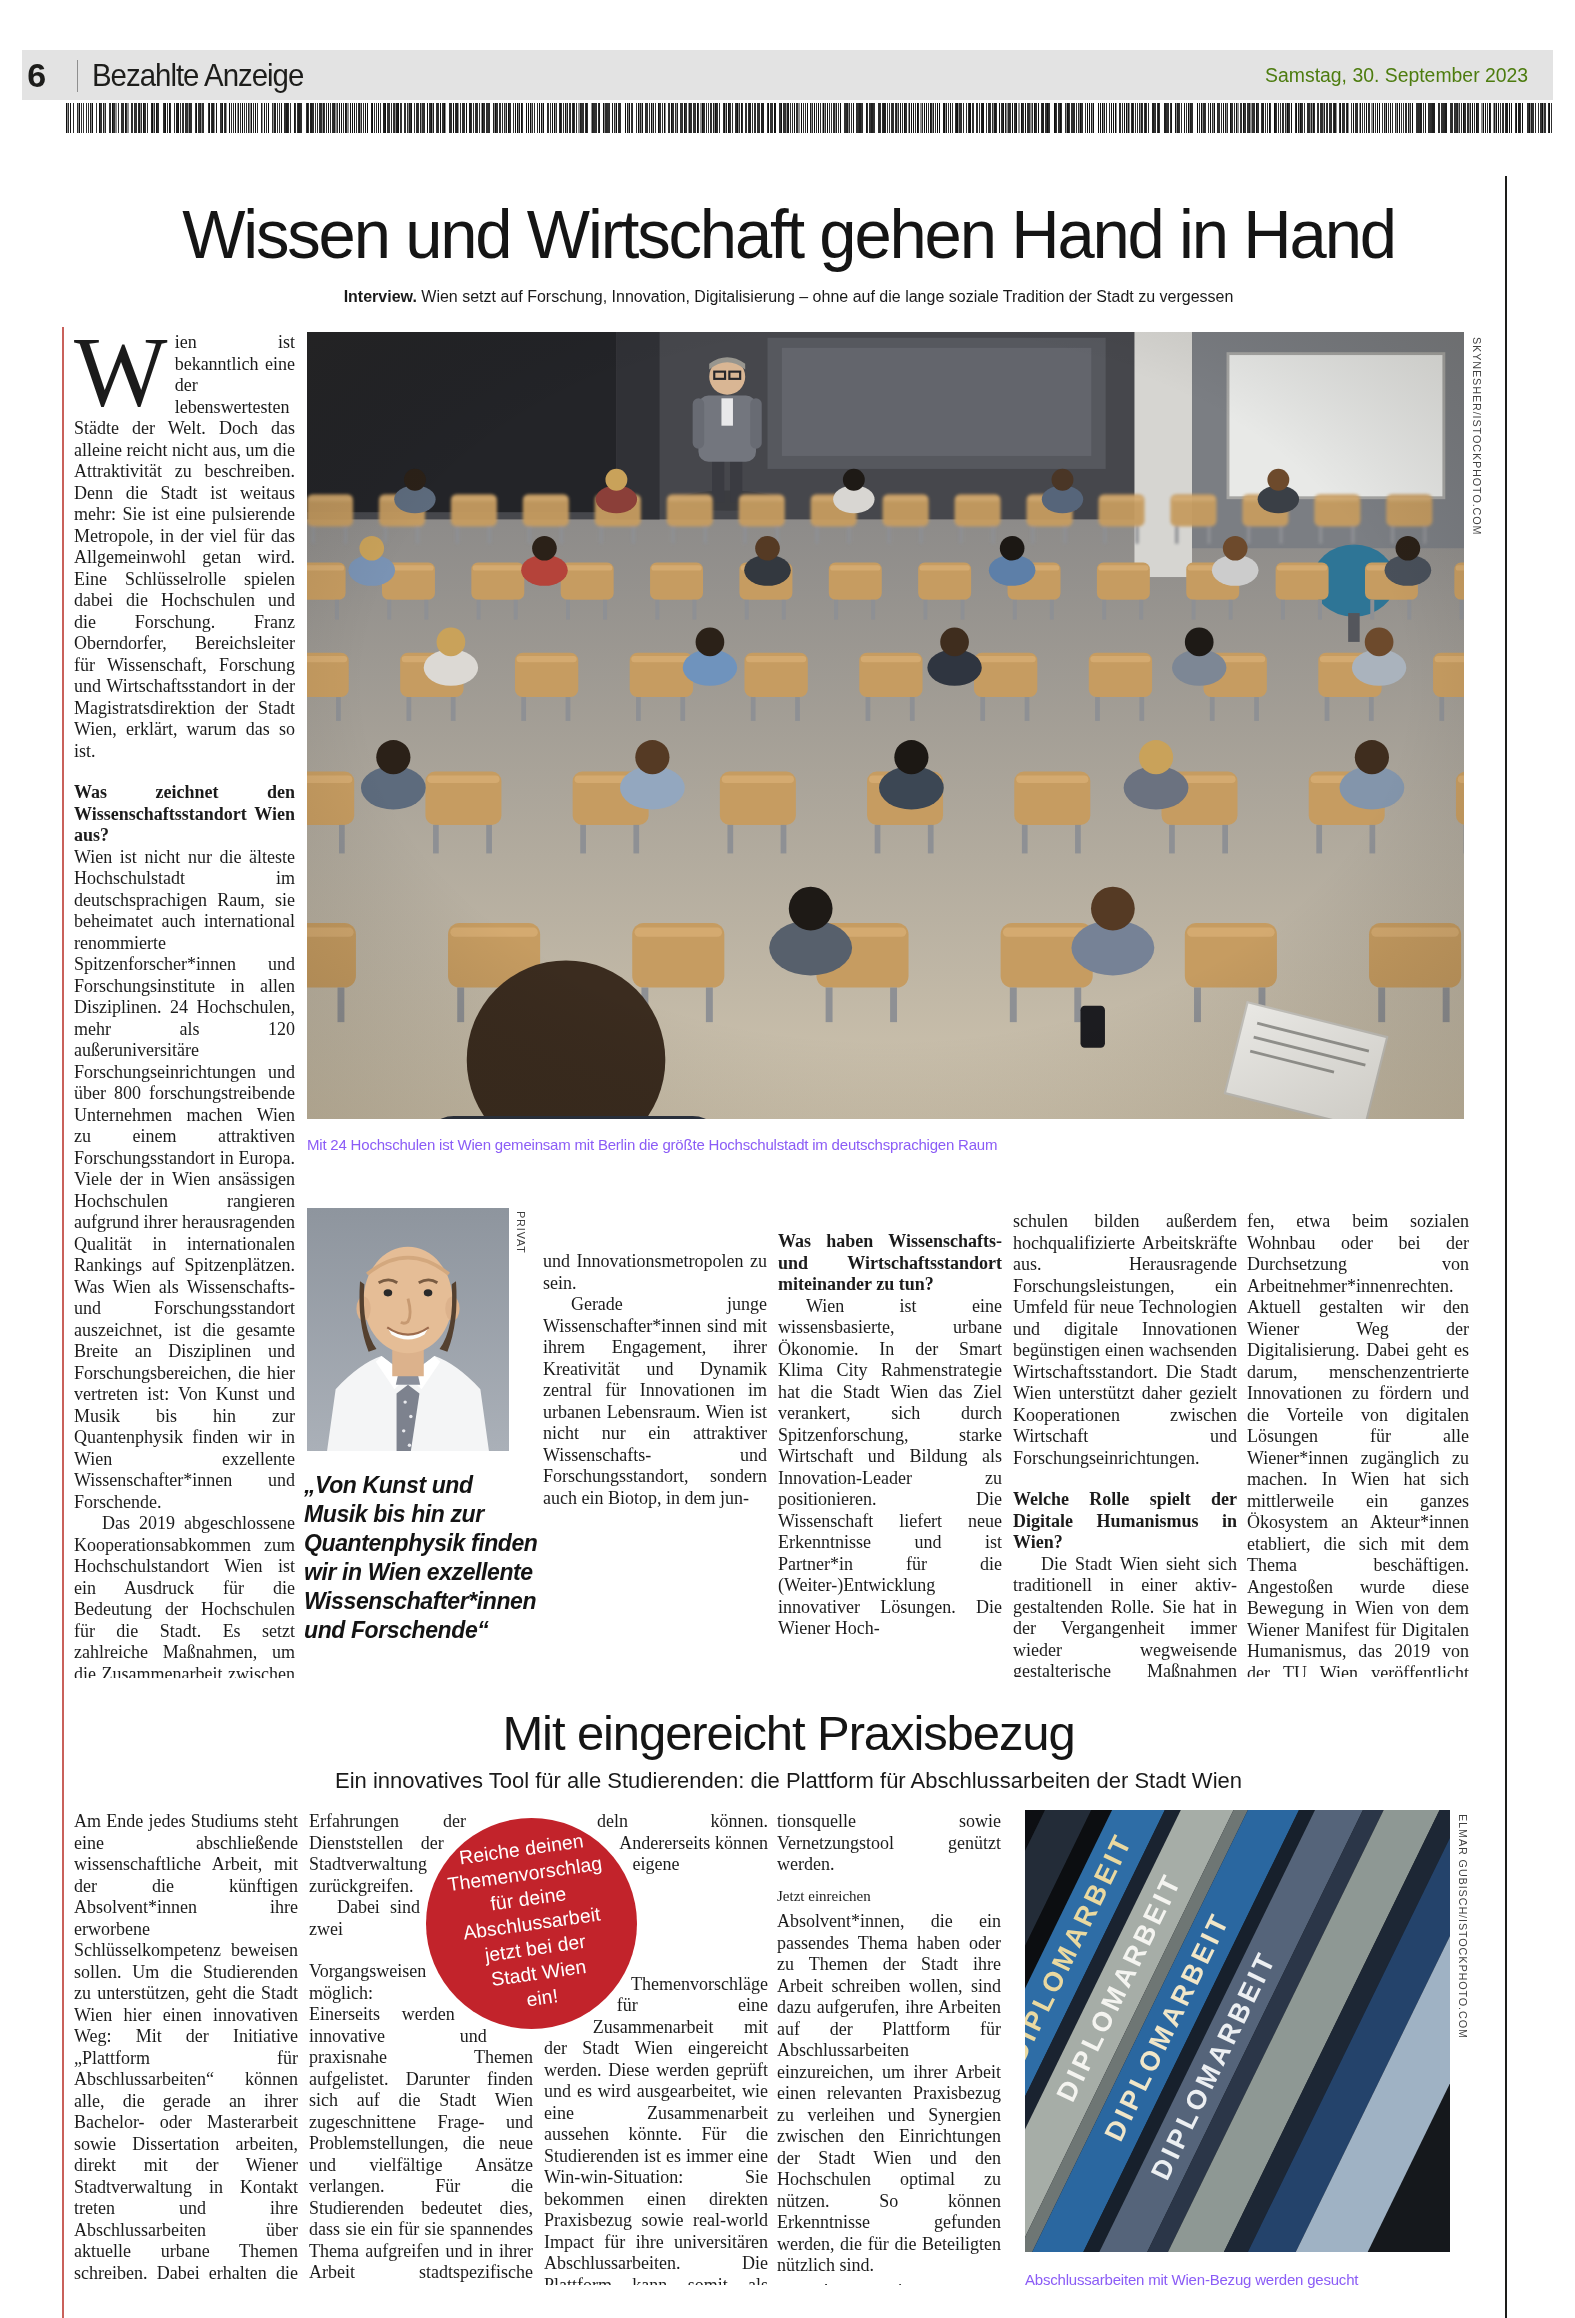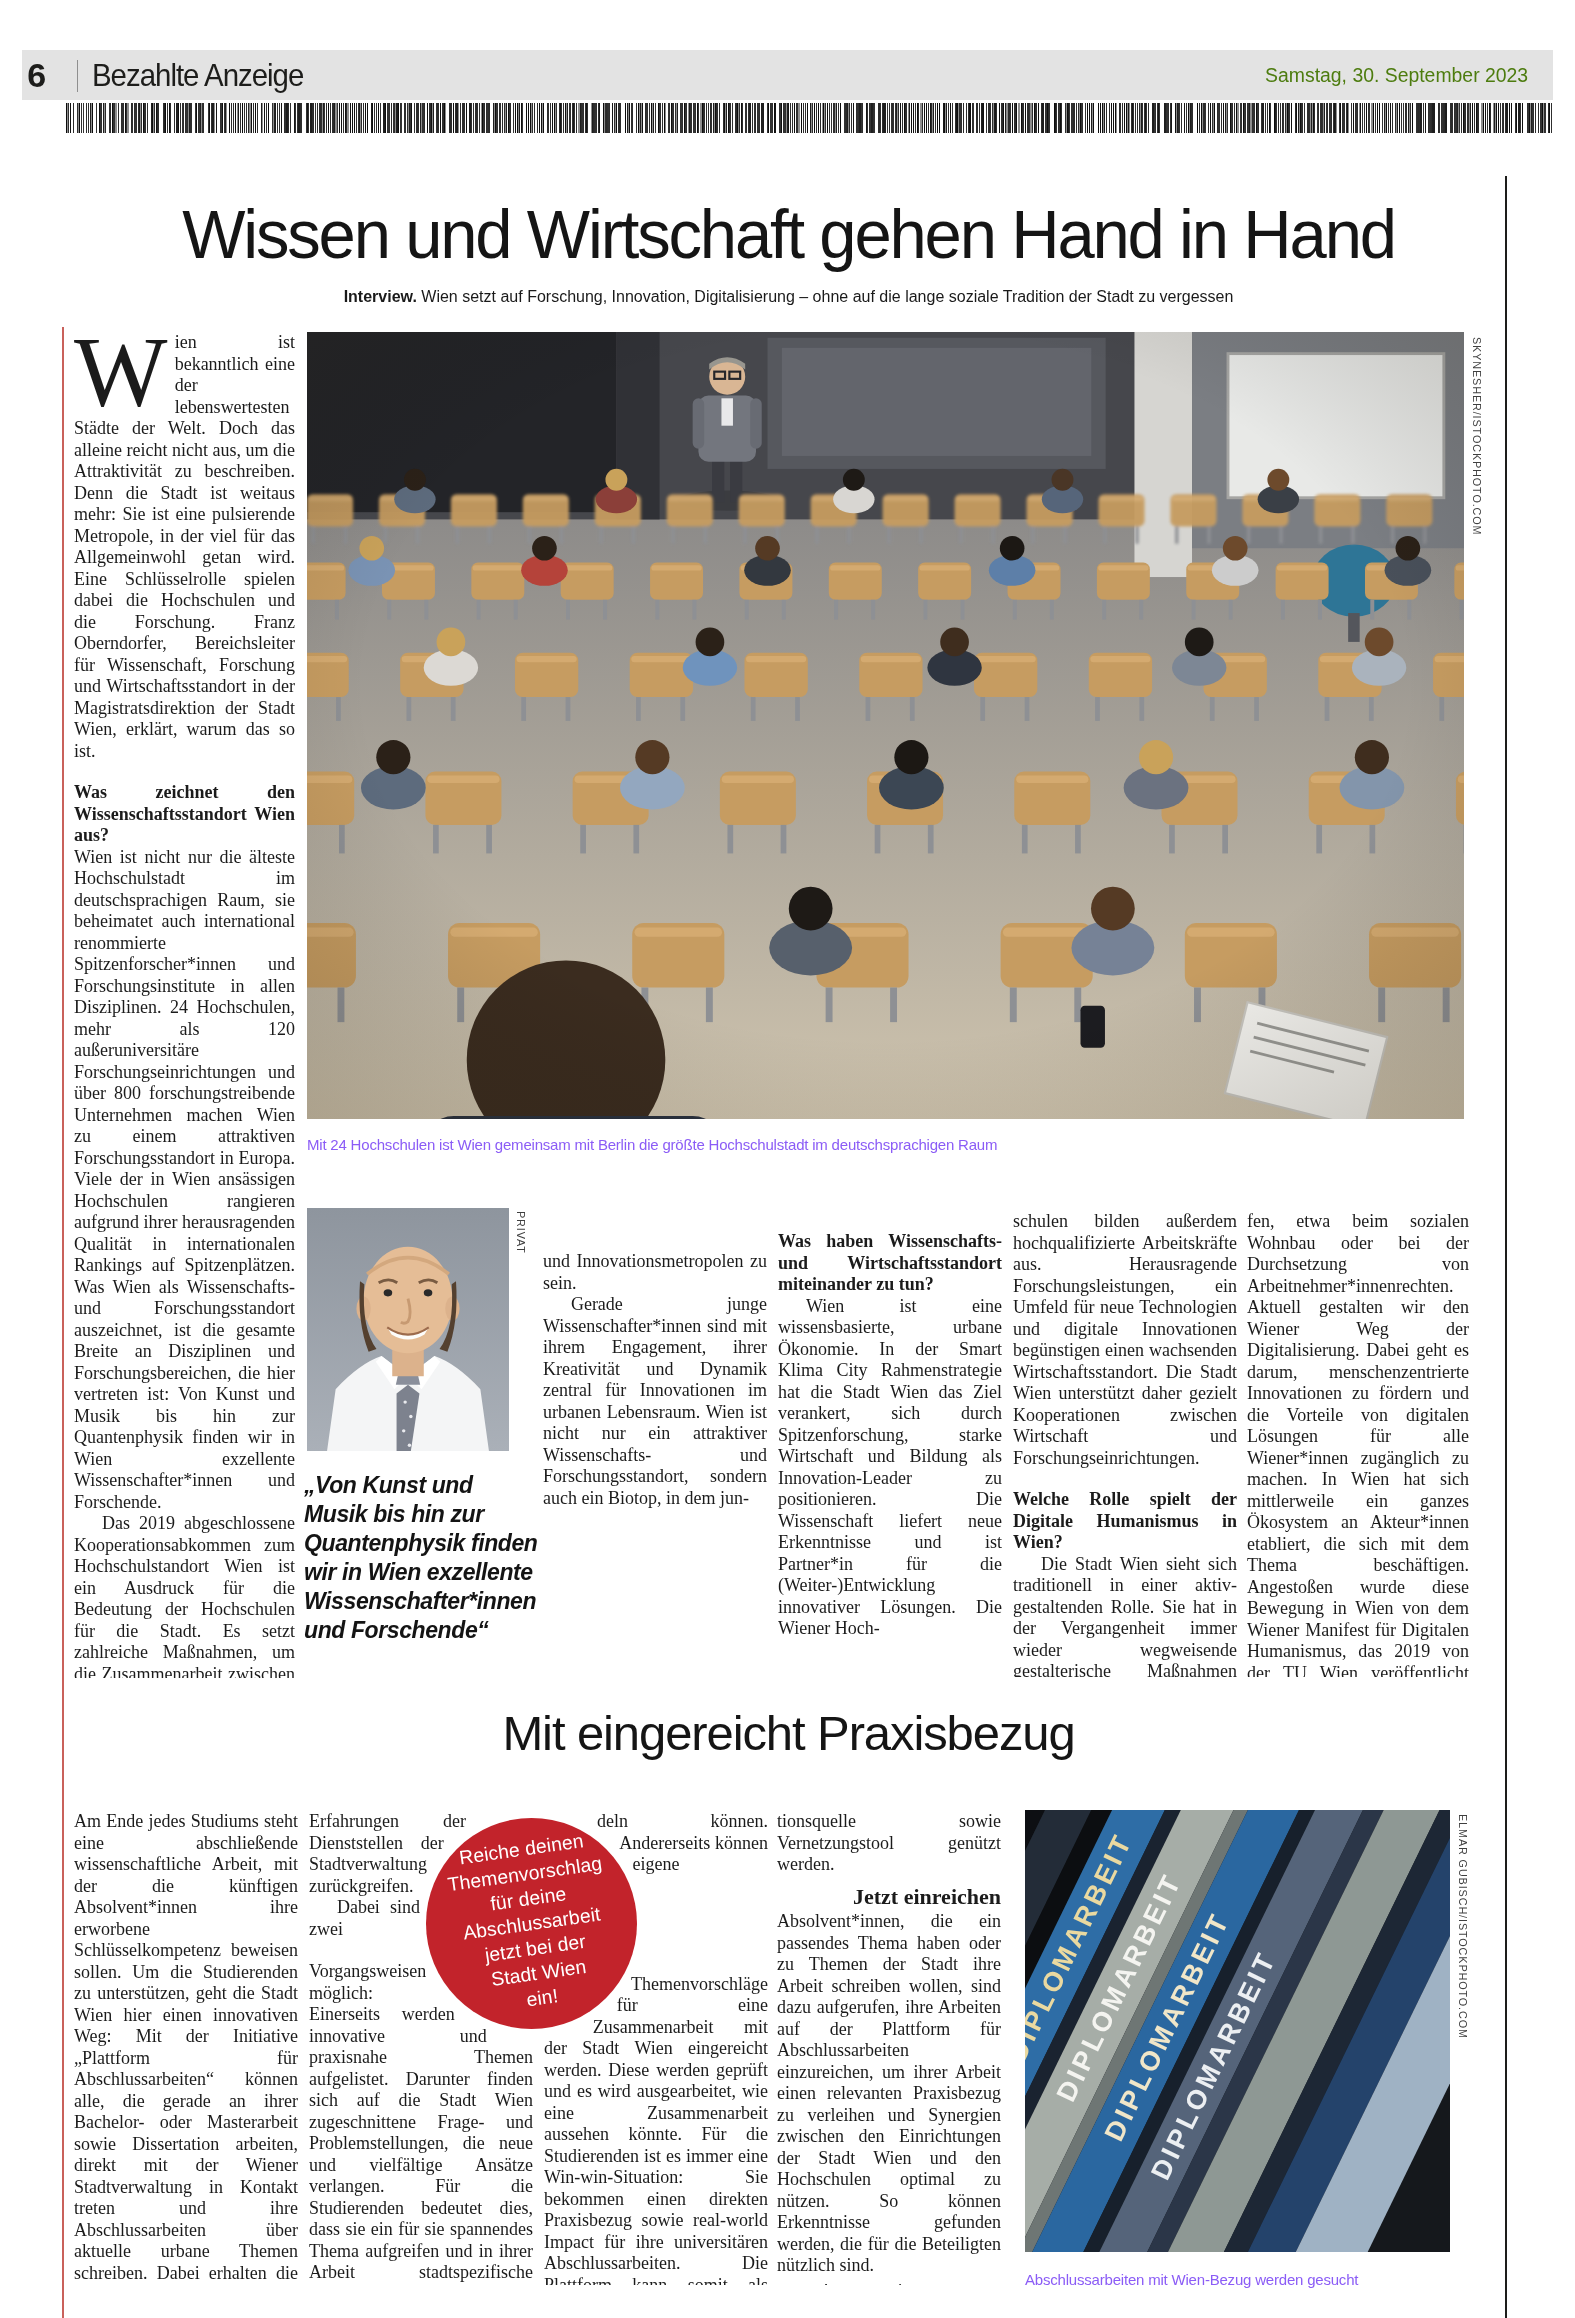--- a/index.html
+++ b/index.html
@@ -63,21 +63,21 @@
   .b1{left:74px;} .b2{left:309px;} .b3{left:544px;} .b4{left:777px;}
 
   .cut-r{float:right;width:122px;height:224px;shape-outside:circle(112px at 121px 112px);}
   .cut-l{float:left;width:100px;height:224px;shape-outside:circle(112px at -13px 112px);}
 
   .badge{left:426px;top:1818px;width:211px;height:211px;border-radius:50%;background:#c2232b;
          display:flex;align-items:center;justify-content:center;}
   .badge-text{transform:rotate(-8deg);color:#ffffff;font-size:19.4px;line-height:25px;text-align:center;
               white-space:pre-line;letter-spacing:0.1px;}
 
-  .subhead-bold{font-family:"Liberation Serif",serif;font-weight:bold;font-size:22px;margin:10px 0 4.3px 0 !important;text-align:right;}
+  .subhead-bold{font-family:"Liberation Serif",serif;font-weight:normal;font-size:15px;margin:10px 0 4.3px 0 !important;text-align:left;}
   .url{font-style:italic;font-family:"Liberation Sans",sans-serif;font-size:19.4px;line-height:24.4px;
        white-space:pre-line;text-align:left;color:#1b1b1b;margin-top:2.9px !important;}
 
   .photo2{left:1025px;top:1810px;width:425px;height:442px;overflow:hidden;background:#1a1d22;}
   .cap2{left:1025px;top:2259px;width:459px;}
   .credit3{left:1457px;top:1814px;height:402px;}
 </style>
 </head>
 <body>
 
@@ -383,20 +383,21 @@
   <div class="abs lowcol c4 body">
     <p>schulen bilden außerdem hochqualifizierte Arbeitskräfte aus. Herausragende Forschungsleistungen, ein Umfeld für neue Technologien und digitale Innovationen begünstigen einen wachsenden Wirtschaftsstandort. Die Stadt Wien unterstützt daher gezielt Kooperationen zwischen Wirtschaft und Forschungseinrichtungen.</p>
     <p class="q">Welche Rolle spielt der Digitale Humanismus in Wien?</p>
     <p class="indent">Die Stadt Wien sieht sich traditionell in einer aktiv-gestaltenden Rolle. Sie hat in der Vergangenheit immer wieder wegweisende gestalterische Maßnahmen ergrif-</p>
   </div>
   <div class="abs lowcol c5 body">
     <p>fen, etwa beim sozialen Wohnbau oder bei der Durchsetzung von Arbeitnehmer*innenrechten. Aktuell gestalten wir den Wiener Weg der Digitalisierung. Dabei geht es darum, menschenzentrierte Innovationen zu fördern und die Vorteile von digitalen Lösungen für alle Wiener*innen zugänglich zu machen. In Wien hat sich mittlerweile ein ganzes Ökosystem an Akteur*innen etabliert, die sich mit dem Thema beschäftigen. Angestoßen wurde diese Bewegung in Wien von dem Wiener Manifest für Digitalen Humanismus, das 2019 von der TU Wien veröffentlicht wurde.</p>
   </div>
 
   <div class="abs h2">Mit eingereicht Praxisbezug</div>
+  <div class="abs sub2">Ein innovatives Tool für alle Studierenden: die Plattform für Abschlussarbeiten der Stadt Wien</div>
 
   <div class="abs botcol b1 body">
     <p>Am Ende jedes Studiums steht eine abschließende wissenschaftliche Arbeit, mit der die künftigen Absolvent*innen ihre erworbene Schlüsselkompetenz beweisen sollen. Um die Studierenden zu unterstützen, geht die Stadt Wien hier einen innovativen Weg: Mit der Initiative „Plattform für Abschlussarbeiten“ können alle, die gerade an ihrer Bachelor- oder Masterarbeit sowie Dissertation arbeiten, direkt mit der Wiener Stadtverwaltung in Kontakt treten und ihre Abschlussarbeiten über aktuelle urbane Themen schreiben. Dabei erhalten die Student*innen Zugang zu praxisbezogenen Daten und können auf die</p>
   </div>
 
   <div class="abs botcol b2 body">
     <div class="cut-r"></div>
     <p>Erfahrungen der Dienststellen der Stadtverwaltung zurückgreifen.</p>
     <p class="indent">Dabei sind zwei Vorgangsweisen möglich: Einerseits werden innovative und praxisnahe Themen aufgelistet. Darunter finden sich auf die Stadt Wien zugeschnittene Frage- und Problemstellungen, die neue und vielfältige Ansätze verlangen. Für die Studierenden bedeutet dies, dass sie ein für sie spannendes Thema aufgreifen und in ihrer Arbeit stadtspezifische Herausforderungen behan-</p>
   </div>

